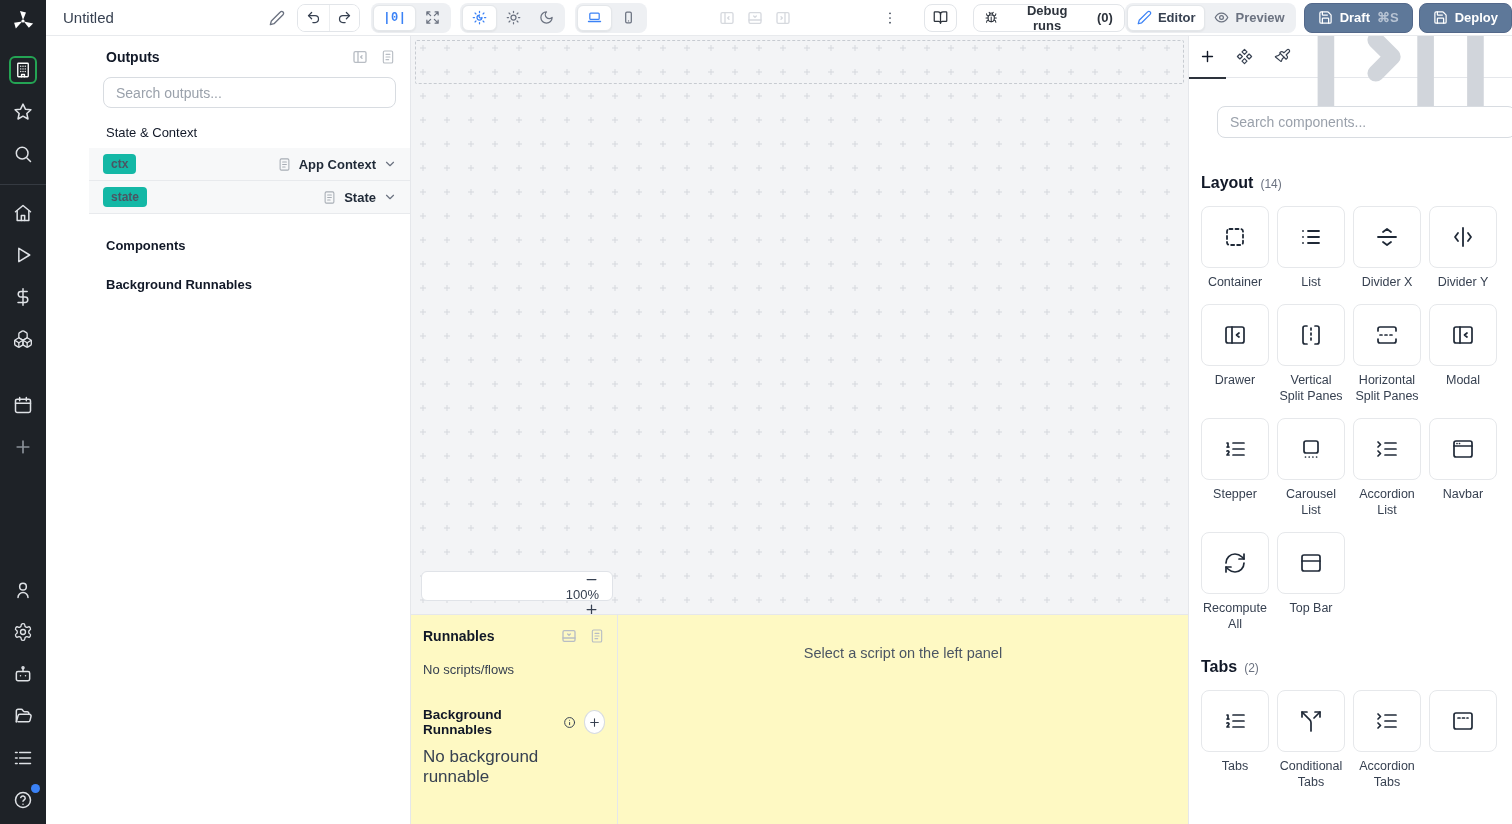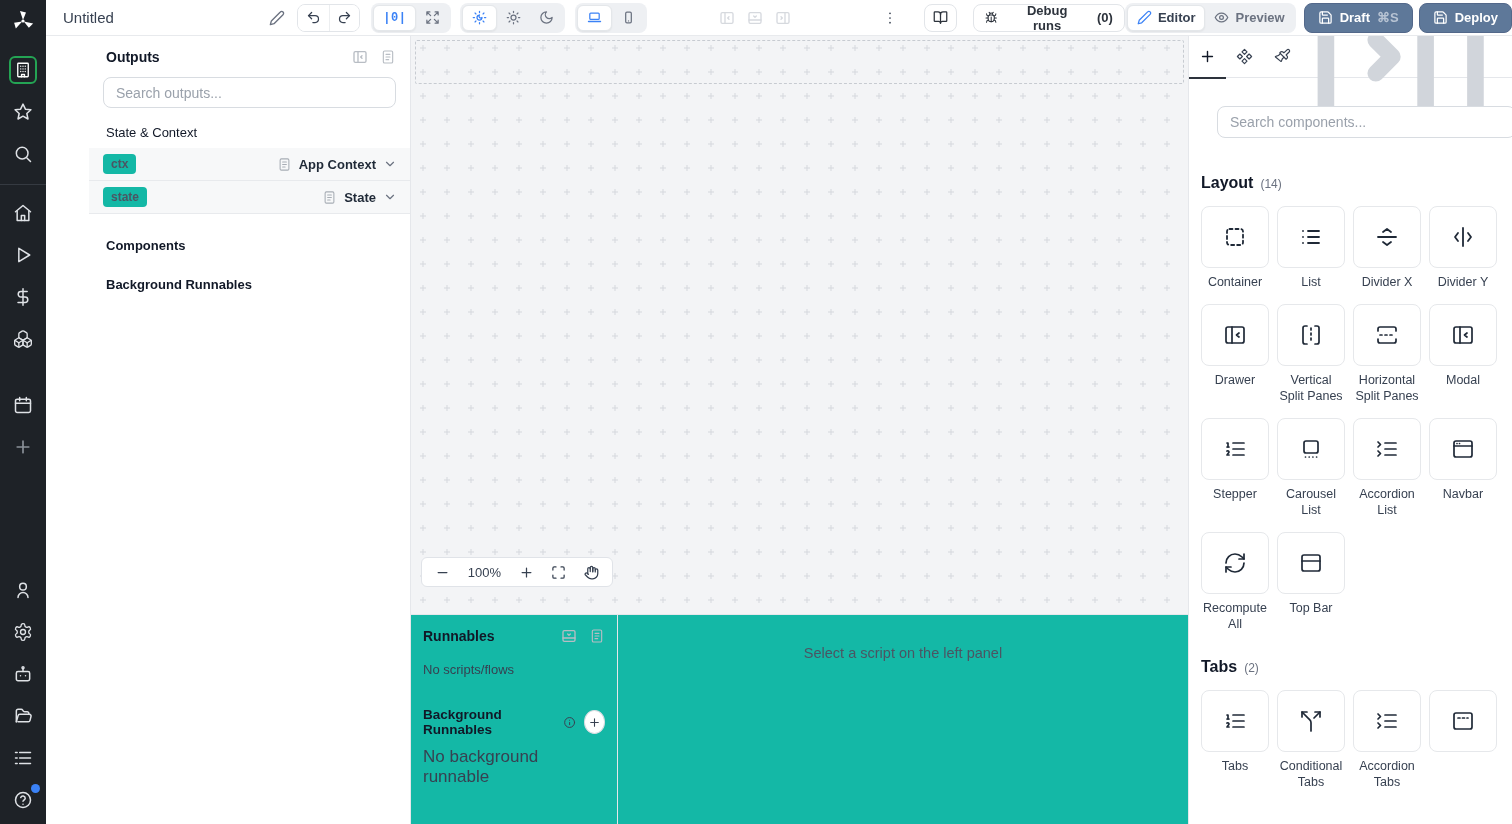--- a/index.html
+++ b/index.html
@@ -68,27 +68,27 @@
   .op-row-right .doc { width:15px; height:15px; color:#a8adb5; }
   .op-type { font-size:13px; font-weight:700; color:#1f2937; }
   .op-row-right .chev { width:14px; height:14px; color:#6b7280; }
   .op-heading2 { font-size:13px; font-weight:700; color:#111827; padding:24px 17px 0 17px; }
 
   
   .center { flex:1; display:flex; flex-direction:column; min-width:0; }
   .canvas { position:relative; flex:1; background:#f3f4f6; overflow:hidden; }
   .canvas svg.grid { position:absolute; inset:0; width:100%; height:100%; }
   .drop-zone { position:absolute; left:4px; right:4px; top:4px; height:44px; border:1px dashed #c7cbd1; border-radius:2px; }
-  .zoom-bar { position:absolute; left:10px; bottom:27px; width:192px; height:30px; background:#fff; border:1px solid #e0e3e8; border-radius:6px; display:flex; align-items:center; justify-content:space-between; padding:0 13px; }
+  .zoom-bar { position:absolute; left:10px; bottom:13px; width:192px; height:30px; background:#fff; border:1px solid #e0e3e8; border-radius:6px; display:flex; align-items:flex-end; justify-content:space-between; padding:0 13px;flex-direction:column; }
   .zoom-bar .zbtn { display:flex; align-items:center; justify-content:center; color:#374151; border:none; background:transparent; }
   .zoom-bar .zbtn .ic { width:15px; height:15px; }
   .zoom-level { font-size:13px; color:#374151; }
 
   
-  .bottom-panel { height:210px; border-top:1px solid #e5e7eb; display:flex; flex-shrink:0; background:#14b8a6; }
+  .bottom-panel { height:210px; border-top:1px solid #e5e7eb; display:flex; flex-shrink:0; background:#fef9c3; }
   .runnables { width:207px; border-right:1px solid #e5e7eb; padding:13px 12px 0 12px; }
   .rn-head { display:flex; align-items:center; }
   .rn-title { font-size:14px; font-weight:700; color:#111827; }
   .rn-head-icons { margin-left:auto; display:flex; gap:12px; color:#b8bdc4; }
   .rn-head-icons .ic { width:16px; height:16px; }
   .rn-empty { font-size:13px; color:#374151; margin-top:18px; }
   .rn-bg-head { display:flex; align-items:center; gap:7px; margin-top:30px; }
   .rn-bg-title { font-size:13.5px; font-weight:700; color:#111827; }
   .rn-bg-head .info { width:15px; height:15px; color:#374151; }
   .rn-add { width:24px; height:24px; border-radius:50%; border:1px solid #d8dce1; background:#fff; display:flex; align-items:center; justify-content:center; color:#374151; }

